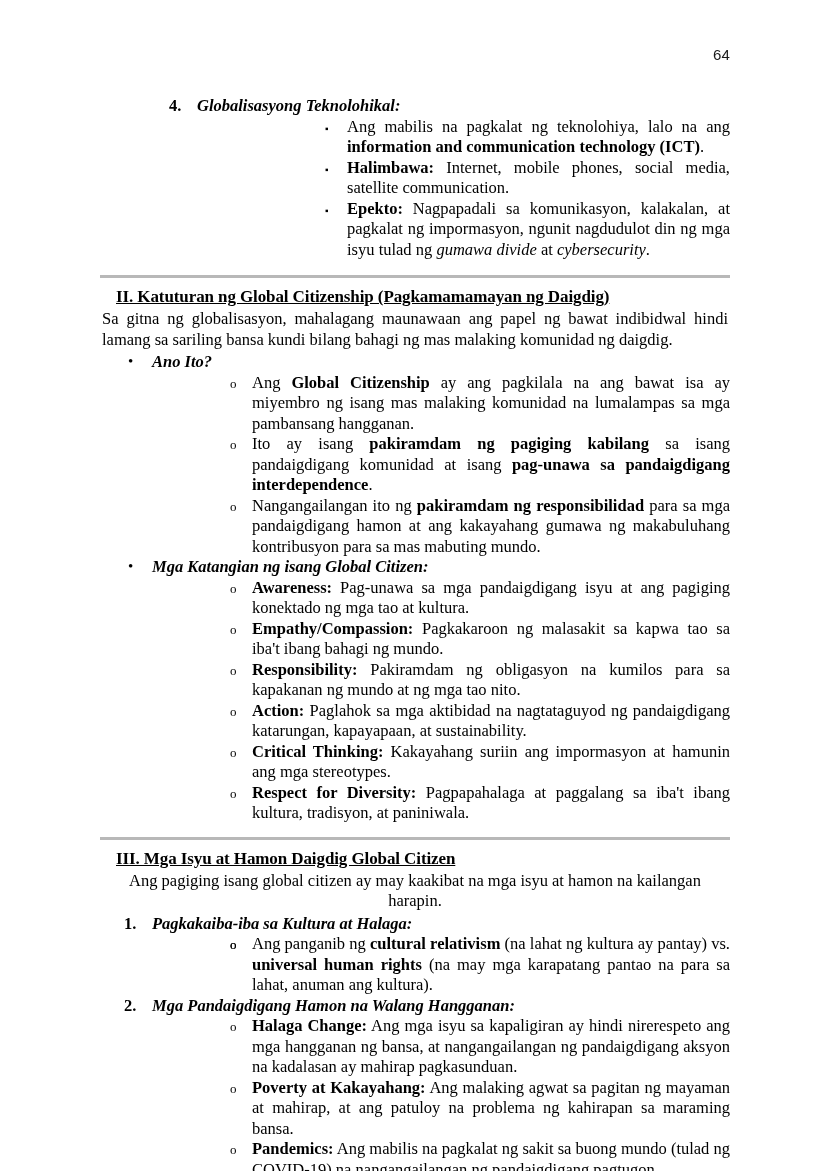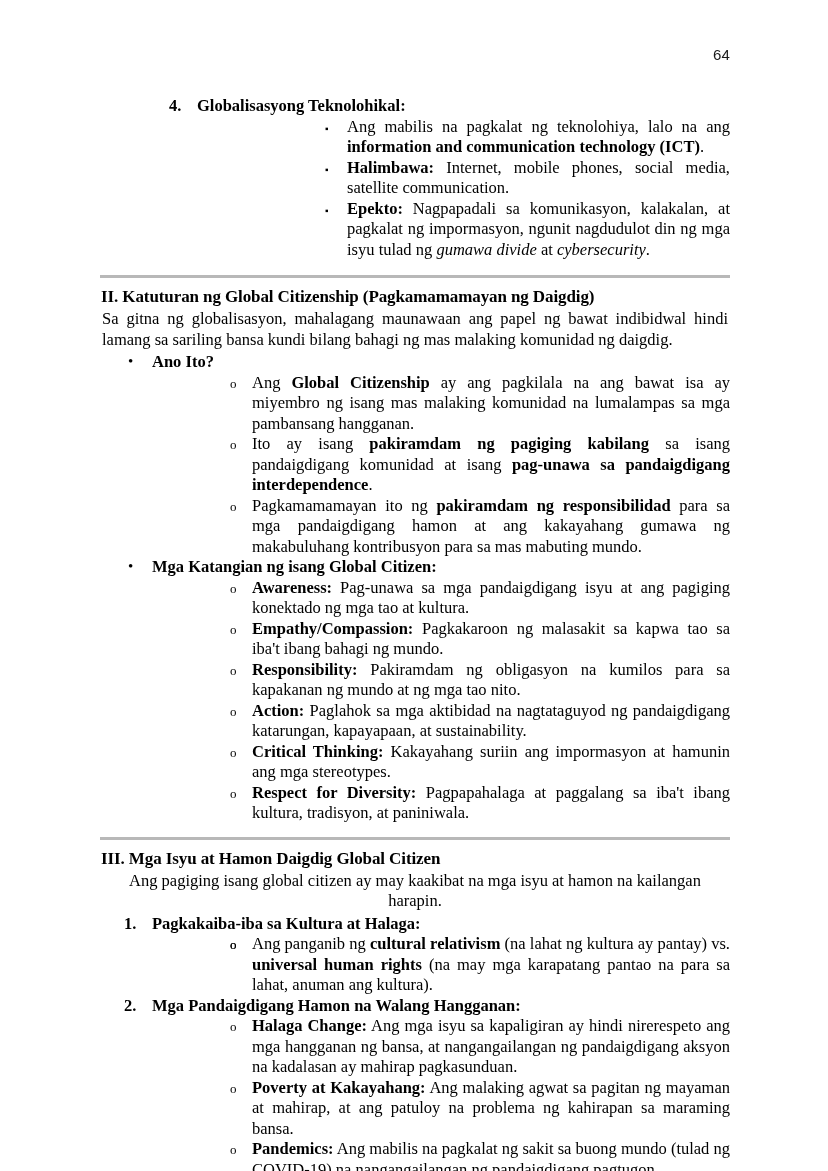--- a/index.html
+++ b/index.html
@@ -49,22 +49,23 @@
     width: 630px;
   }
   .rule-wrap-1 { margin-top: 15px; margin-bottom: 8px; }
   .rule-wrap-2 { margin-top: 13px; margin-bottom: 8px; }
 
   
   .section-heading {
     font-size: 17px;
     font-weight: bold;
     line-height: 21px;
-    margin: 0 0 1px 1px;
+    margin: 0 0 1px 16px;
     letter-spacing: -0.1px;
+    text-decoration: underline;
   }
   .section-intro {
     font-size: 16.5px;
     line-height: 20.5px;
     text-align: justify;
     text-justify: inter-word;
     margin: 2px;
   }
   .section-intro.nojust { text-align: center; }
 
@@ -86,20 +87,21 @@
     position: absolute;
     left: 24px;
     top: 0;
     width: 22px;
     text-align: left;
     font-weight: bold;
   }
   .lvl1-num > li > .marker.nb { font-weight: bold; }
   .li-title {
     font-weight: bold;
+    font-style: italic;
   }
 
   
   .lvl1-num.deep > li { padding-left: 97px; }
   .lvl1-num.deep > li > .marker { left: 69px; }
 
   
   .lvl-bullet {
     margin: 0;
   }
@@ -206,21 +208,21 @@
           <li>
             <span class="marker">o</span>
             <span>Ang </span><b>Global Citizenship</b><span> ay ang pagkilala na ang bawat isa ay miyembro ng isang mas malaking komunidad na lumalampas sa mga pambansang hangganan.</span><b></b><span></span>
           </li>
           <li>
             <span class="marker">o</span>
             <span>Ito ay isang </span><b>pakiramdam ng pagiging kabilang</b><span> sa isang pandaigdigang komunidad at isang </span><b>pag-unawa sa pandaigdigang interdependence</b><span>.</span>
           </li>
           <li>
             <span class="marker">o</span>
-            <span>Pagkamamamayan ito ng </span><b>pakiramdam ng responsibilidad</b><span> para sa mga pandaigdigang hamon at ang kakayahang gumawa ng makabuluhang kontribusyon para sa mas mabuting mundo.</span><b></b><span></span>
+            <span>Nangangailangan ito ng </span><b>pakiramdam ng responsibilidad</b><span> para sa mga pandaigdigang hamon at ang kakayahang gumawa ng makabuluhang kontribusyon para sa mas mabuting mundo.</span><b></b><span></span>
           </li>
         </ul>
       </li>
       <li>
         <span class="marker">•</span>
         <span class="li-title">Mga Katangian ng isang Global Citizen:</span>
         <ul class="lvl-circle">
           <li>
             <span class="marker">o</span>
             <b>Awareness:</b><span> Pag-unawa sa mga pandaigdigang isyu at ang pagiging konektado ng mga tao at kultura.</span>

